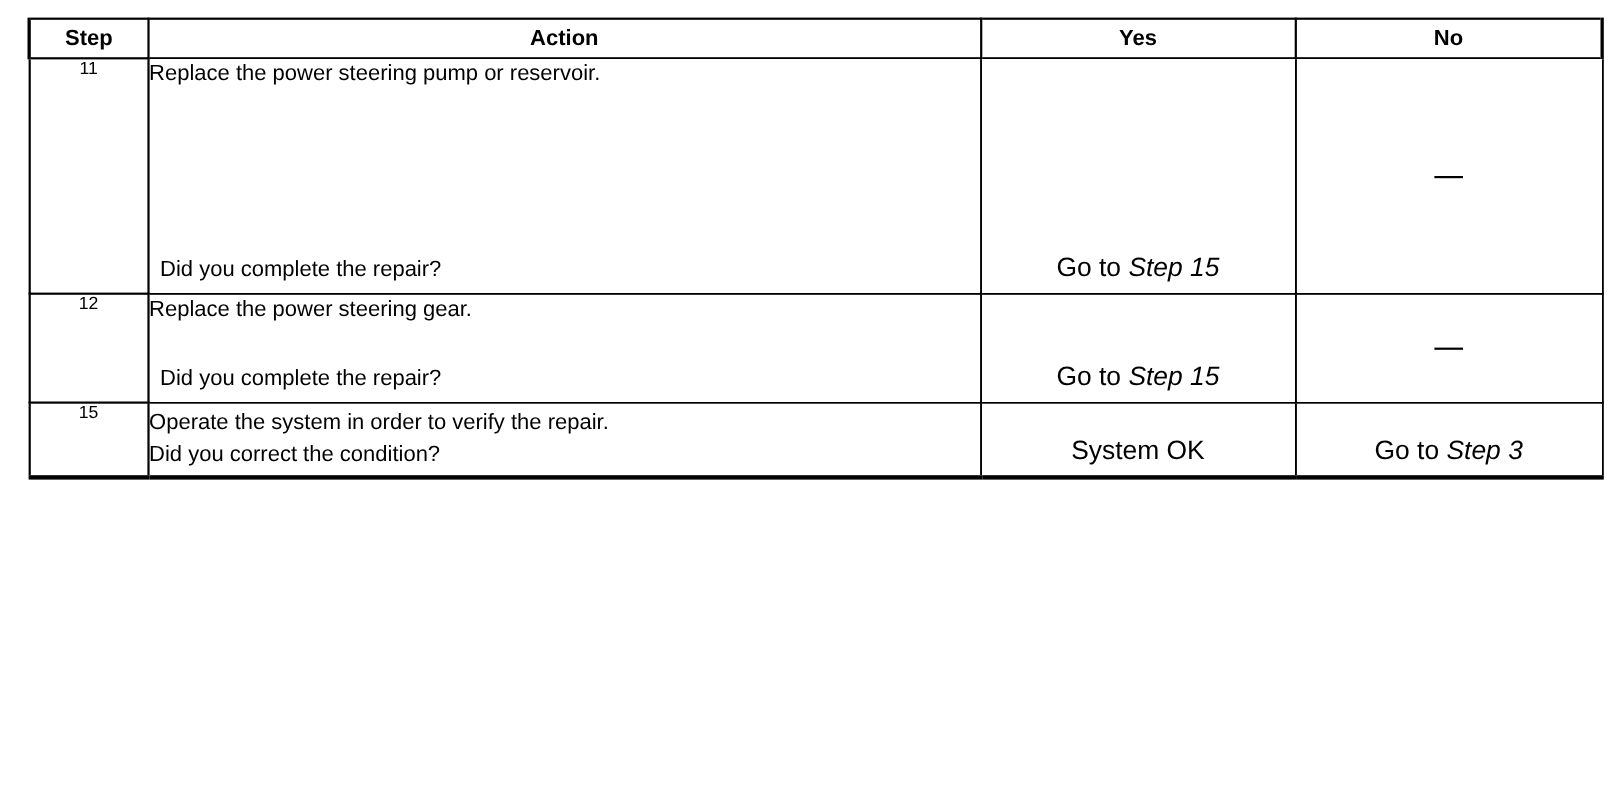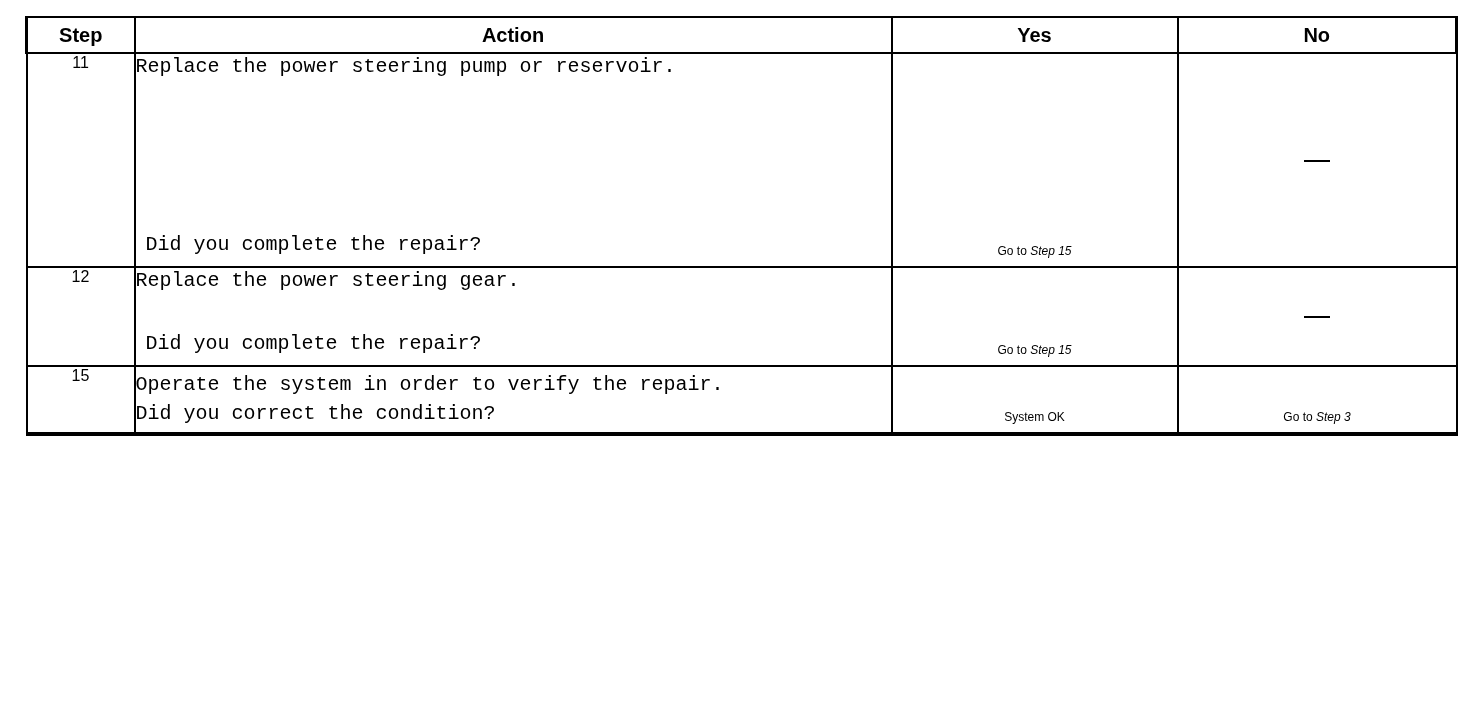--- a/index.html
+++ b/index.html
@@ -68,31 +68,30 @@
     border-left-width: 3px;
     border-right-width: 3px;
   }
 
   
   td.action-cell {
     position: relative;
     font-size: 20px;
     padding: 6px 0 4px 10px;
     text-align: left;
-    font-family: Liberation Mono, monospace;
   }
   td.action-cell .act-line {
     line-height: 26px;
     white-space: nowrap;
   }
 
   
   td.yes-cell, td.no-cell {
     position: relative;
-    font-size: 12px;
+    font-size: 24px;
     text-align: center;
   }
   td.no-cell { border-right-width: 3px; }
 
   .cell-inner {
     position: absolute;
     left: 0;
     right: 0;
     text-align: center;
     white-space: nowrap;

